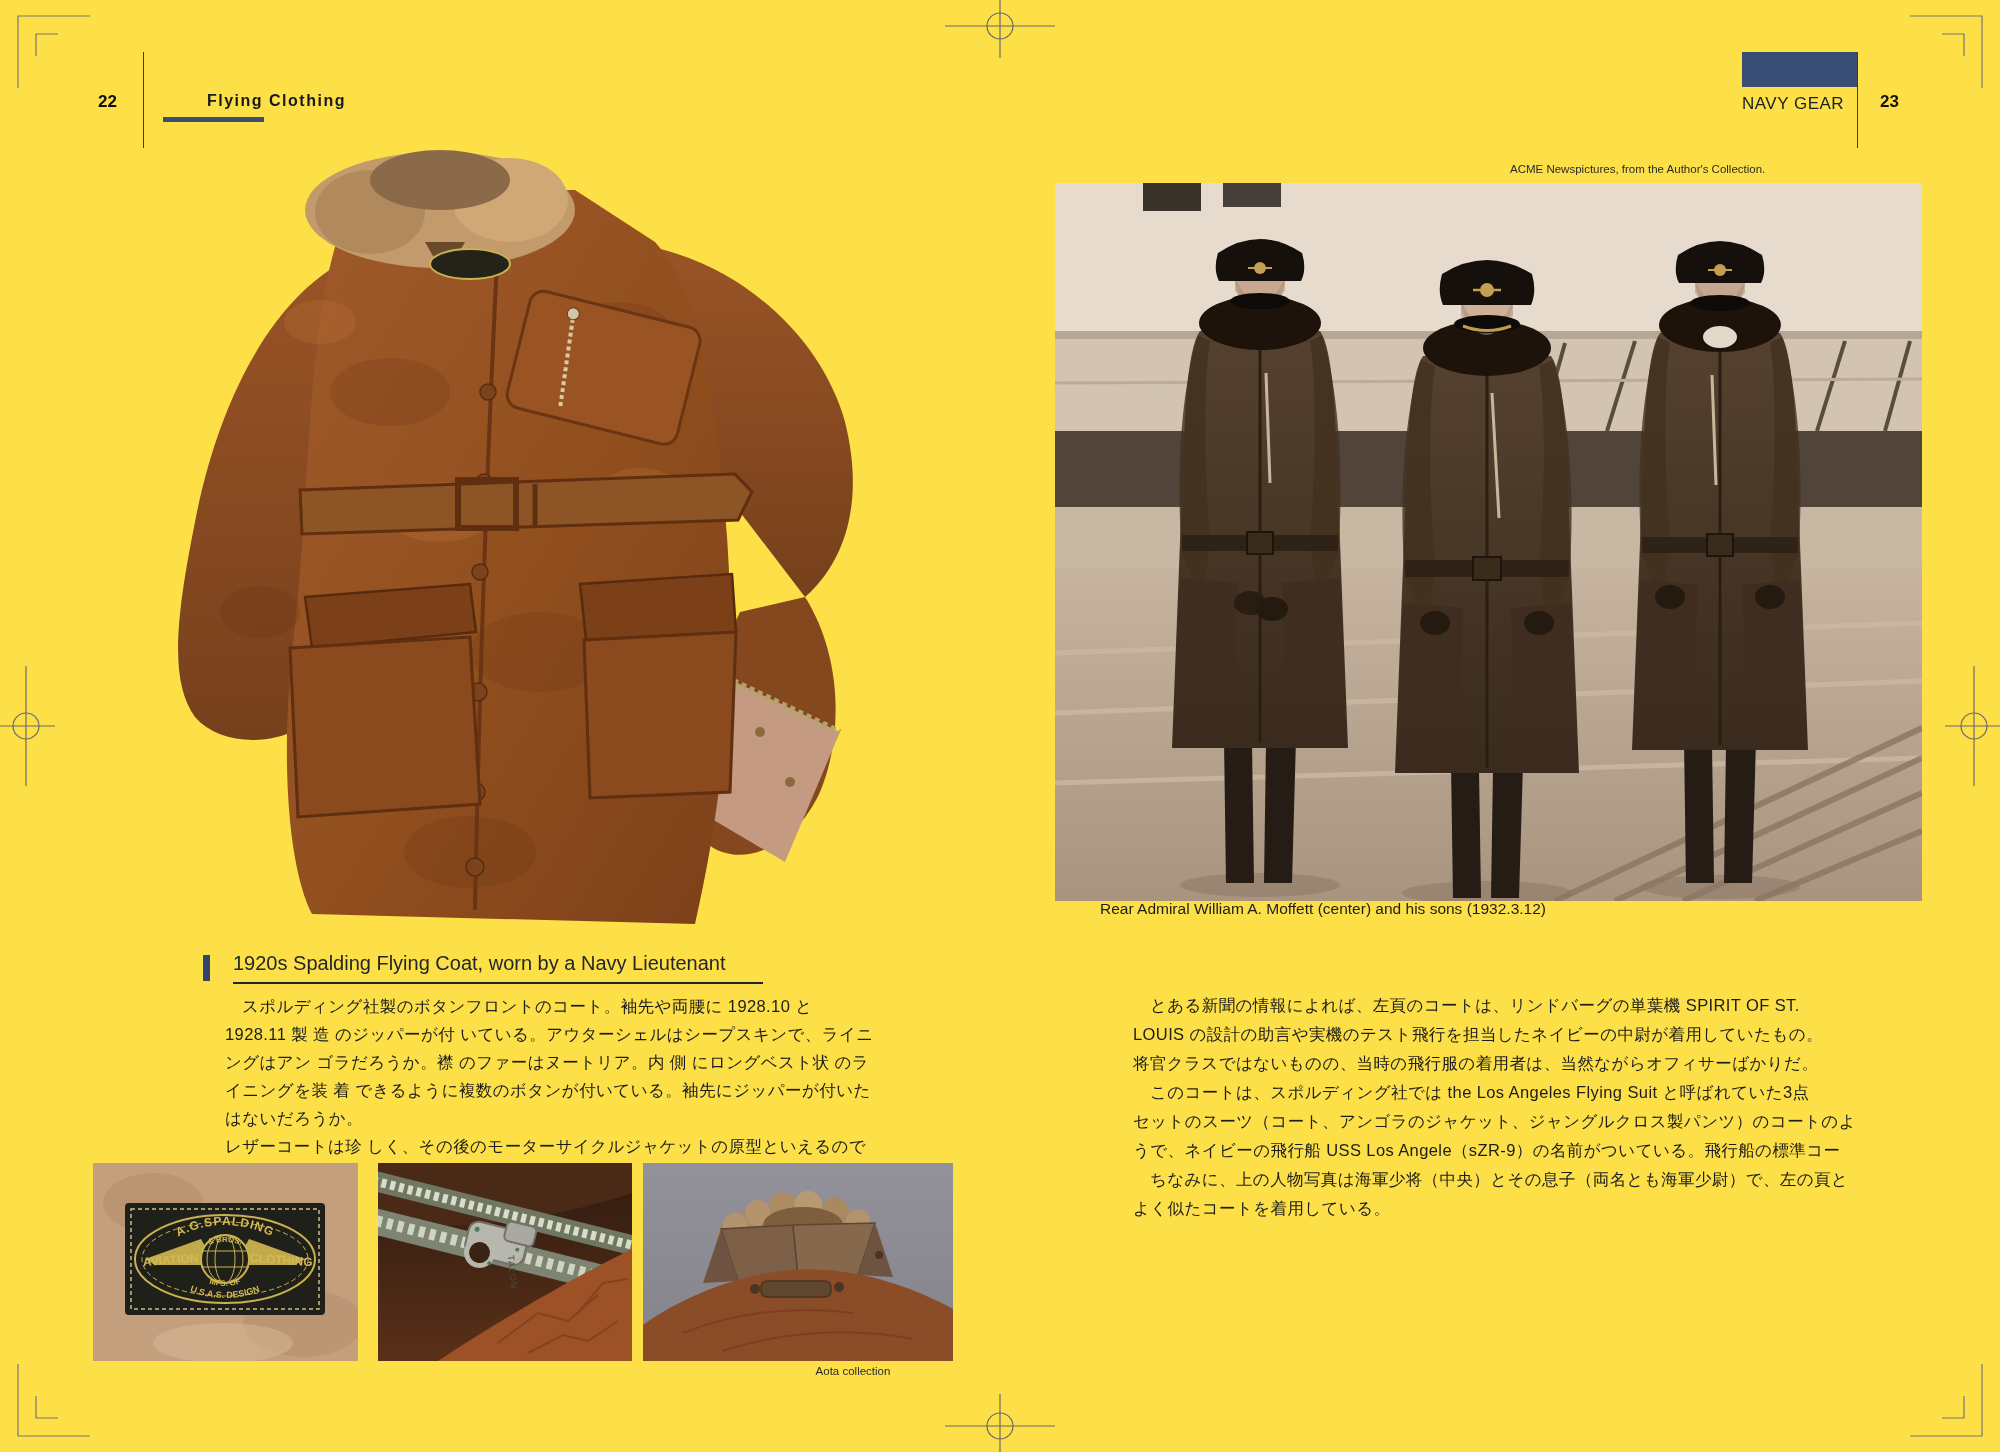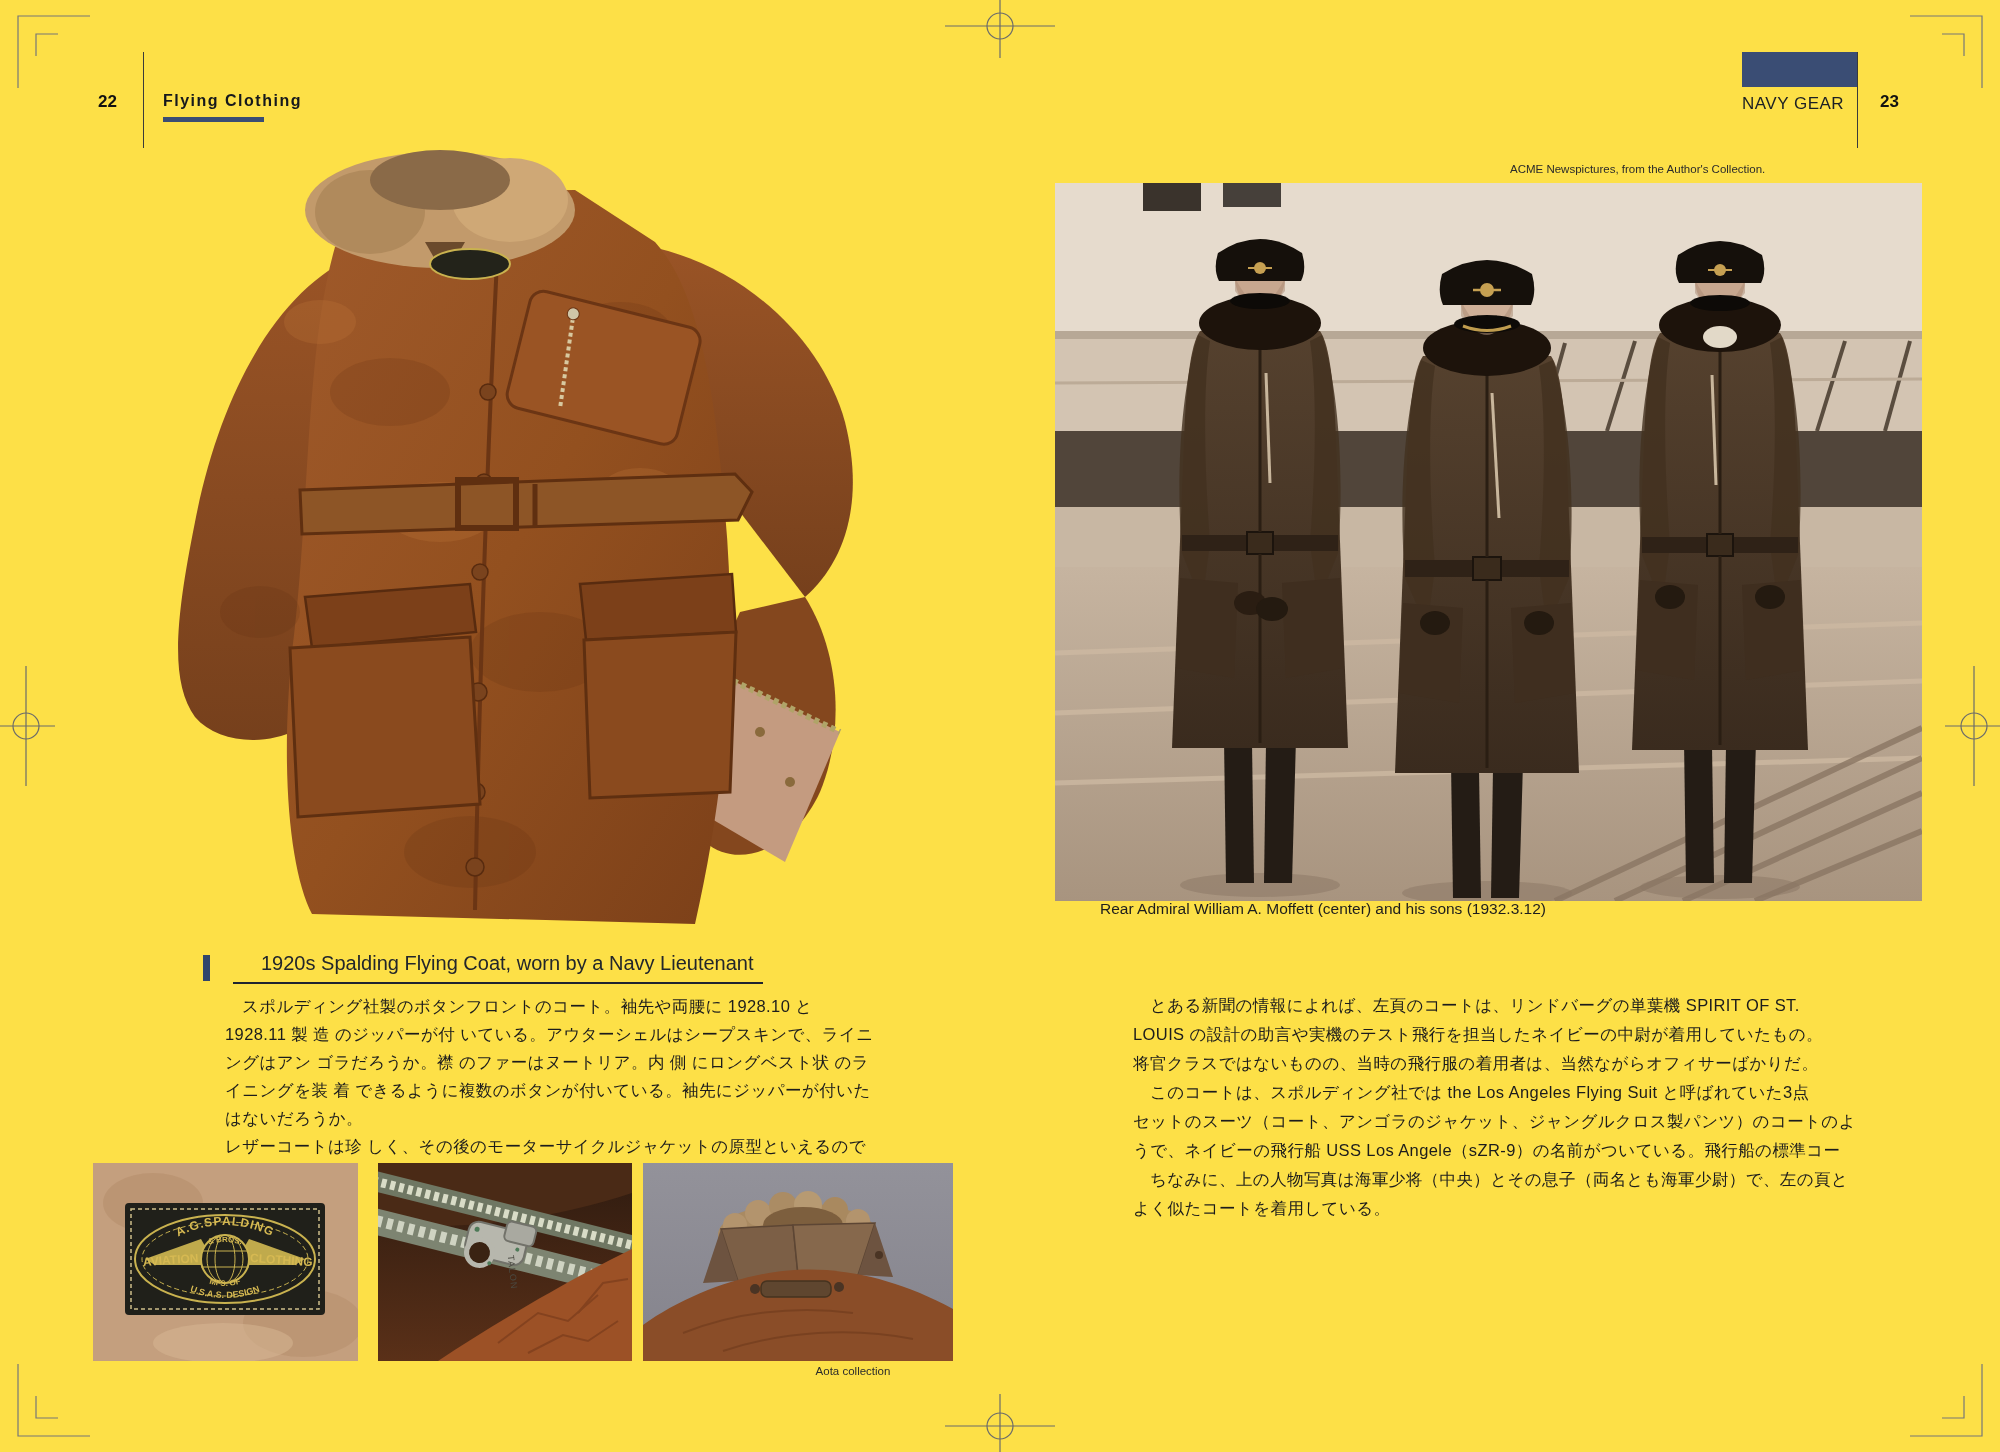--- a/index.html
+++ b/index.html
@@ -1,24 +1,24 @@
 <!DOCTYPE html>
 <html><head>
 <meta charset="utf-8">
 <style>
   html,body{margin:0;padding:0;background:#e8e8e8;}
   #spread{position:relative;width:2000px;height:1452px;background:#fde047;overflow:hidden;
           font-family:"Liberation Sans","DejaVu Sans",sans-serif;color:#1a1a1a;}
   .abs{position:absolute;}
   .pagenum{font-size:17px;font-weight:bold;color:#111;}
-  .runhead{font-size:16px;font-weight:bold;letter-spacing:1.5px;color:#15181c;}
+  .runhead{font-size:16px;font-weight:bold;letter-spacing:1.5px;color:#15181c;margin-left:44px;}
   .vline{width:1px;background:#3a3a3a;}
   .navy-bar{background:#3a4d74;}
   .credit{font-size:11.5px;color:#2b2b2b;}
-  .heading{font-size:20px;color:#22262b;white-space:nowrap;margin-left:28px;}
+  .heading{font-size:20px;color:#22262b;white-space:nowrap;}
   .jp{font-size:16.5px;color:#1c1c1c;letter-spacing:0.4px;white-space:nowrap;}
   .caption{font-size:15.5px;color:#1d1d1d;}
   .ph{position:absolute;overflow:hidden;}
   svg{display:block;}
   .regmark line{stroke:#6b6b6b;stroke-width:1.2;}
   .regmark circle{stroke:#6b6b6b;stroke-width:1.2;fill:none;}
   .cornermark path{stroke:#777;stroke-width:1.2;fill:none;}
 </style>
 </head>
 <body>

